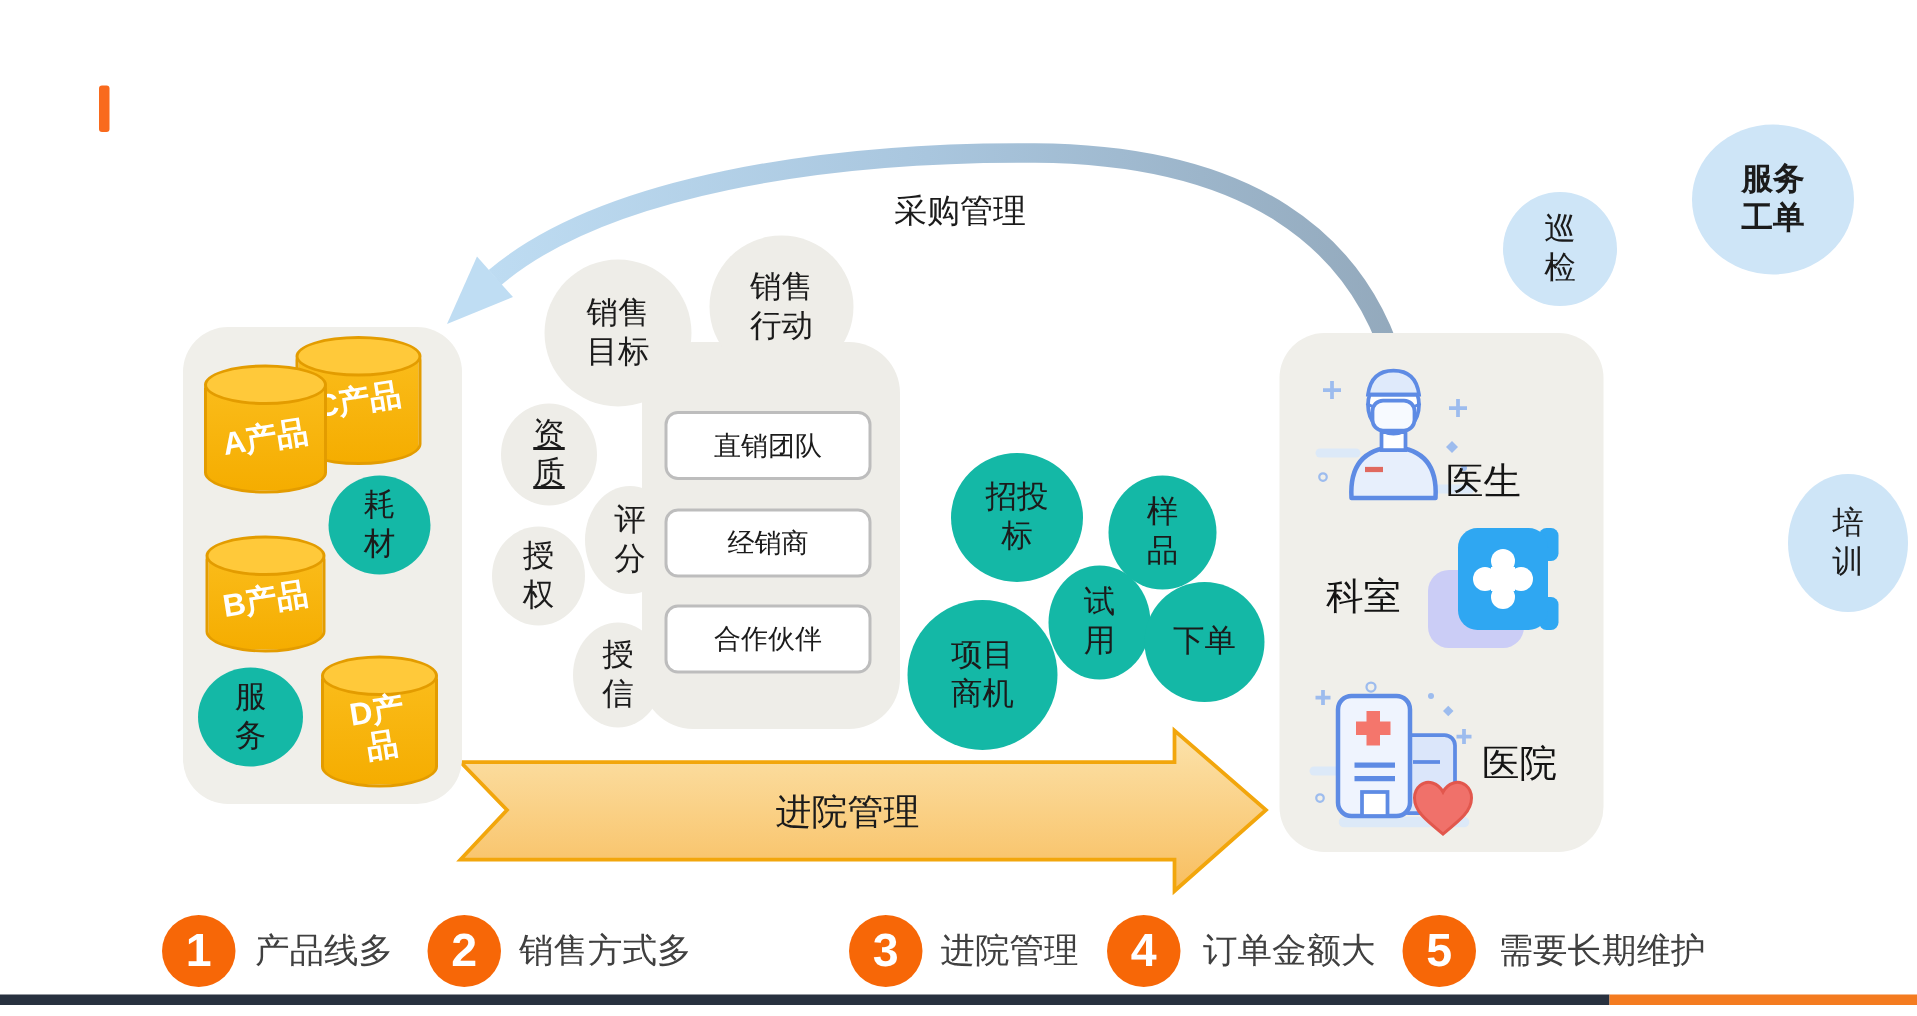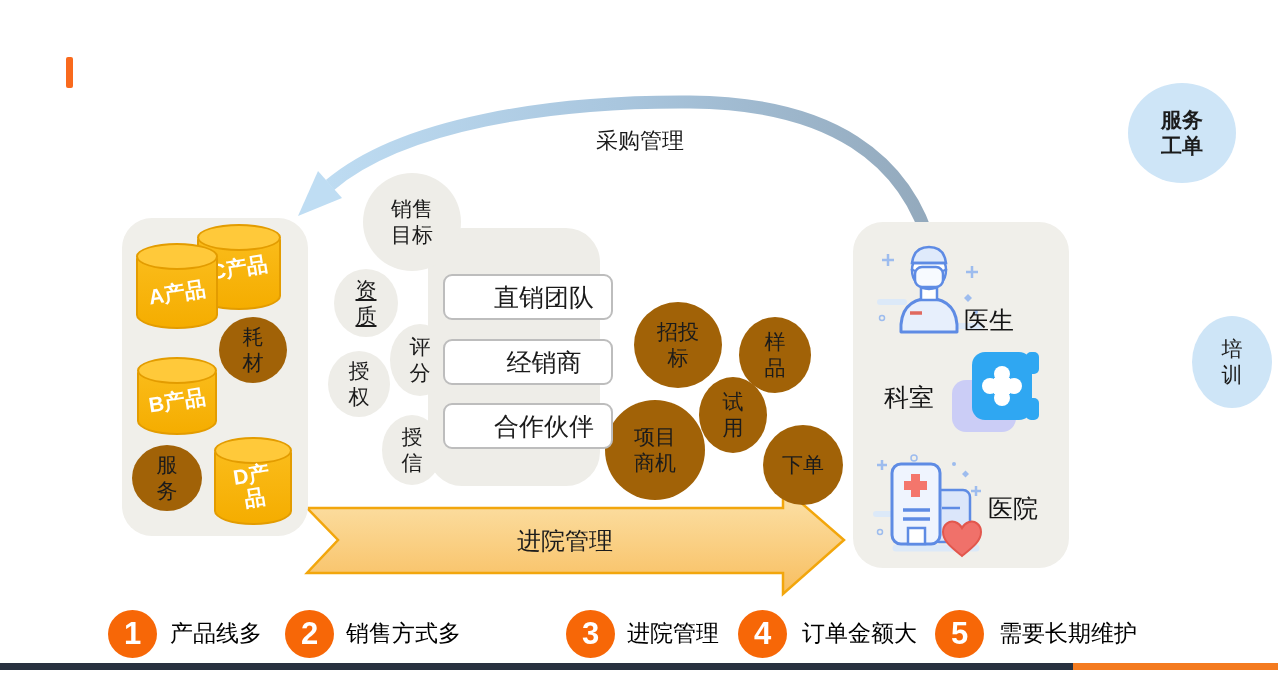--- a/index.html
+++ b/index.html
@@ -17,38 +17,38 @@
   .cyl-body{position:absolute;left:0;right:0;top:2px;bottom:0;background:linear-gradient(180deg,#FBBE1E,#F5AD00);
             border:2px solid #E39C00;border-radius:50%/14px;box-sizing:border-box;}
   .cyl-lid{position:absolute;left:0;right:0;top:0;height:27px;background:#FFC93A;border:2px solid #E39C00;
            border-radius:50%;box-sizing:border-box;}
   .cyl-label{position:absolute;left:0;right:0;text-align:center;color:#fff;font-weight:bold;font-size:21px;
              line-height:1.1;transform:rotate(-9deg);}
   
   .bubble{position:absolute;border-radius:50%;display:flex;align-items:center;justify-content:center;
           text-align:center;font-size:21px;line-height:1.22;color:#1b1b1b;z-index:3;}
   .bub-gray{background:#EEEDE8;}
-  .bub-cream{background:#a16207;}
+  .bub-cream{background:#14b8a6;}
   .bub-blue{background:#CEE5F7;}
   .bt{display:block;}
   
   .chan-wrap{position:absolute;left:428px;top:228px;width:172px;height:258px;background:#EEEDE8;border-radius:34px;z-index:2;}
   .chan-box{position:absolute;left:443px;width:134px;height:42px;background:#fff;border:2px solid #BDBDBD;
-            border-radius:9px;display:flex;align-items:center;justify-content:center;font-size:25px;z-index:4;padding-left:32px;}
+            border-radius:9px;display:flex;align-items:center;justify-content:center;font-size:18px;z-index:4;}
   
   .flow-label-top{position:absolute;left:575px;top:126px;width:130px;text-align:center;font-size:22px;z-index:3;}
   .flow-label-bottom{position:absolute;left:430px;top:525px;width:270px;text-align:center;font-size:24px;
                      font-weight:500;z-index:3;}
   
   .hicon{position:absolute;z-index:4;}
   .plabel{position:absolute;font-size:25px;color:#141414;z-index:4;}
   
   .fnum{position:absolute;width:49px;height:48px;background:#F76707;border-radius:50%;display:flex;
         align-items:center;justify-content:center;color:#fff;font-size:31px;font-weight:600;z-index:3;}
-  .flabel{position:absolute;top:618px;font-size:23px;color:#000000;z-index:3;}
+  .flabel{position:absolute;top:618px;font-size:23px;color:#404040;z-index:3;}
   .bar{position:absolute;top:663px;height:7px;z-index:3;}
   .bar-dark{left:0;width:1073px;background:#28313F;}
   .bar-orange{left:1073px;width:205px;background:#F47B20;}
 </style>
 </head>
 <body>
 
 <div class="stage">
 
   <svg class="bgsvg" width="1278" height="677" viewBox="0 0 1278 677">
@@ -101,20 +101,23 @@
   <div class="bubble bub-cream" style="left:219px;top:317px;width:68px;height:66px;">
     <span class="bt" style="width:24px;">耗材</span>
   </div>
   <div class="bubble bub-cream" style="left:132px;top:445px;width:70px;height:66px;">
     <span class="bt" style="width:24px;">服务</span>
   </div>
 
   <div class="bubble bub-gray" style="left:363px;top:173px;width:98px;height:98px;">
     <span class="bt" style="width:50px;">销售目标</span>
   </div>
+  <div class="bubble bub-gray" style="left:473px;top:157px;width:96px;height:95px;">
+    <span class="bt" style="width:50px;">销售行动</span>
+  </div>
   <div class="bubble bub-gray" style="left:334px;top:269px;width:64px;height:68px;text-decoration:underline;">
     <span class="bt" style="width:24px;">资质</span>
   </div>
   <div class="bubble bub-gray" style="left:390px;top:324px;width:60px;height:72px;">
     <span class="bt" style="width:24px;">评分</span>
   </div>
   <div class="bubble bub-gray" style="left:328px;top:351px;width:62px;height:66px;">
     <span class="bt" style="width:24px;">授权</span>
   </div>
   <div class="bubble bub-gray" style="left:382px;top:415px;width:60px;height:70px;justify-content:center;">
@@ -137,21 +140,21 @@
   </div>
   <div class="bubble bub-cream" style="left:739px;top:317px;width:72px;height:76px;">
     <span class="bt" style="width:26px;">样品</span>
   </div>
   <div class="bubble bub-cream" style="left:699px;top:377px;width:68px;height:76px;">
     <span class="bt" style="width:26px;">试用</span>
   </div>
   <div class="bubble bub-cream" style="left:605px;top:400px;width:100px;height:100px;justify-content:center;">
     <span class="bt" style="width:52px;">项目商机</span>
   </div>
-  <div class="bubble bub-cream" style="left:763px;top:425px;width:80px;height:80px;">
+  <div class="bubble bub-cream" style="left:763px;top:388px;width:80px;height:80px;">
     <span class="bt" style="width:60px;">下单</span>
   </div>
 
   <div class="panel" style="left:853px;top:222px;width:216px;height:346px;"></div>
 
   <svg class="hicon" style="left:868px;top:238px;" width="122" height="100" viewBox="0 0 122 100">
     <line x1="12" y1="64" x2="36" y2="64" stroke="#DCE9F8" stroke-width="6" stroke-linecap="round"></line>
     <line x1="86" y1="88" x2="112" y2="88" stroke="#DCE9F8" stroke-width="6" stroke-linecap="round"></line>
     <path d="M20 16 v12 M14 22 h12" stroke="#9DBCEE" stroke-width="2.5"></path>
     <path d="M104 28 v12 M98 34 h12" stroke="#9DBCEE" stroke-width="2.5"></path>
@@ -196,20 +199,23 @@
     <line x1="76" y1="58" x2="94" y2="58" stroke="#5E8BE4" stroke-width="2.5"></line>
     <rect x="26" y="14" width="48" height="80" rx="9" fill="#EFF4FE" stroke="#5E8BE4" stroke-width="3"></rect>
     <path d="M45 24 h9 v7 h7 v9 h-7 v7 h-9 v-7 h-7 v-9 h7 z" fill="#F4766C"></path>
     <line x1="37" y1="60" x2="64" y2="60" stroke="#5E8BE4" stroke-width="3.5"></line>
     <line x1="37" y1="69" x2="64" y2="69" stroke="#5E8BE4" stroke-width="3.5"></line>
     <rect x="42" y="78" width="17" height="16" fill="#ffffff" stroke="#5E8BE4" stroke-width="2.5"></rect>
     <path d="M96 106 C85 97 77 91 77 82 C77 75 83 70 89 72 C92.5 73.2 95 76 96 78 C97 76 99.5 73.2 103 72 C109 70 115 75 115 82 C115 91 107 97 96 106 Z" fill="#F0716A" stroke="#E2574D" stroke-width="2"></path>
   </svg>
   <div class="plabel" style="left:988px;top:492px;">医院</div>
 
+  <div class="bubble bub-blue" style="left:1002px;top:128px;width:76px;height:76px;">
+    <span class="bt" style="width:26px;">巡检</span>
+  </div>
   <div class="bubble bub-blue" style="left:1128px;top:83px;width:108px;height:100px;font-weight:bold;">
     <span class="bt" style="width:52px;">服务工单</span>
   </div>
   <div class="bubble bub-blue" style="left:1192px;top:316px;width:80px;height:92px;">
     <span class="bt" style="width:26px;">培训</span>
   </div>
 
   <div class="fnum" style="left:108px;top:610px;">
       <span>1</span>
     </div>

